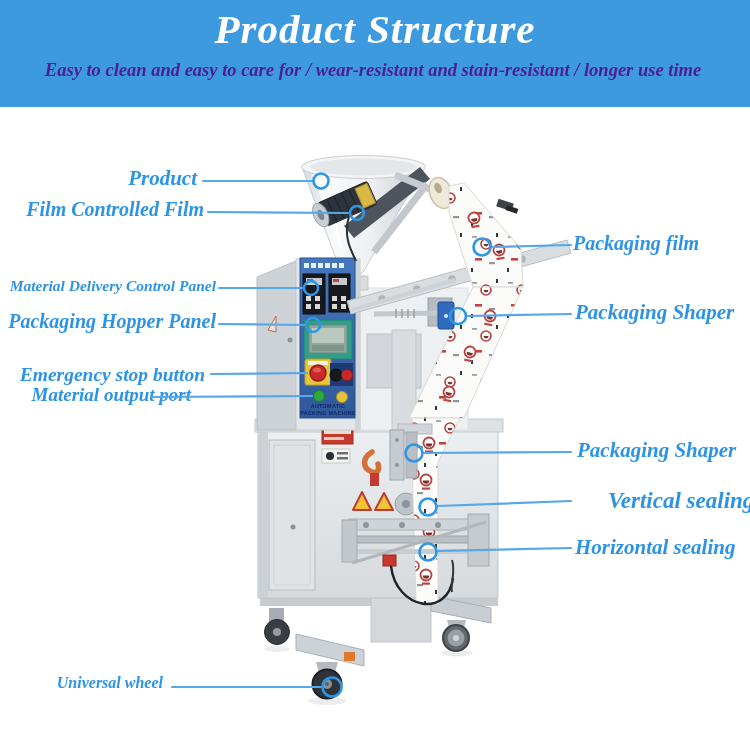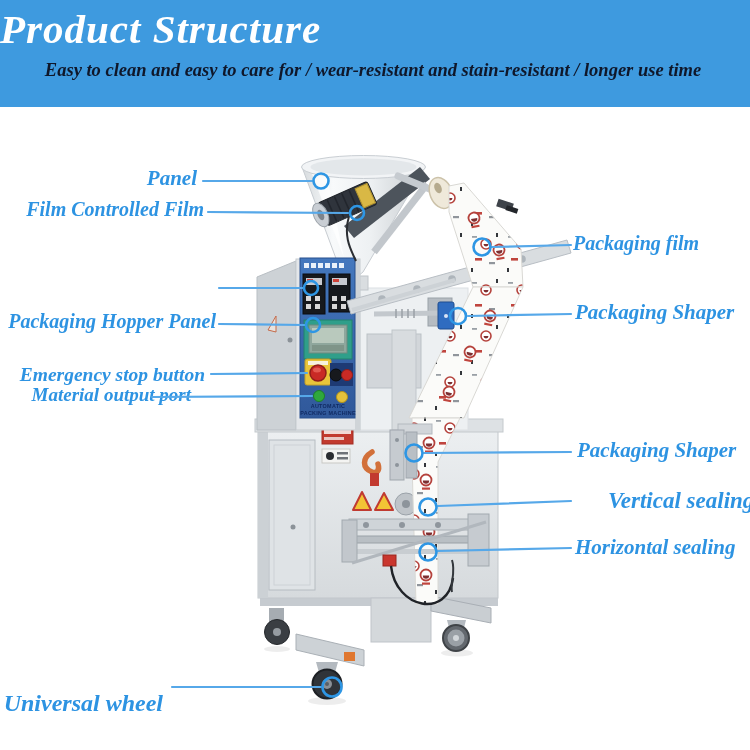--- a/index.html
+++ b/index.html
@@ -4,49 +4,50 @@
 <style>
   html,body{margin:0;padding:0;background:#fff;}
   .stage{
     position:relative;width:750px;height:750px;background:#ffffff;overflow:hidden;
     font-family:"Liberation Serif","DejaVu Serif",serif;
   }
   header.banner{
     position:absolute;left:0;top:0;width:750px;height:107px;background:#3E9ADF;z-index:3;
   }
   .title{
-    margin:0;padding-top:6px;color:#ffffff;
+    margin:0;padding-top:6px;text-align:center;color:#ffffff;
     font-size:41px;font-style:italic;font-weight:bold;letter-spacing:1px;line-height:1.15;
   }
   .subtitle{
-    margin:7px 4px 0 0;text-align:center;color:#0f172a;white-space:nowrap;
+    margin:7px 4px 0 0;text-align:center;color:#4c1d95;white-space:nowrap;
     font-size:18.5px;font-style:italic;font-weight:bold;letter-spacing:0px;
   }
   .co{
     position:absolute;color:#2D93E2;font-style:italic;font-weight:bold;
     white-space:nowrap;z-index:1;line-height:1.15;
   }
   svg.machine{position:absolute;left:0;top:0;z-index:2;pointer-events:none;}
 </style>
 </head>
 <body>
 
 <div class="stage">
 
   <header class="banner">
     <h1 class="title">Product Structure</h1>
     <p class="subtitle">Easy to clean and easy to care for / wear-resistant and stain-resistant / longer use time</p>
   </header>
 
-  <div class="co" style="right:553px;top:166px;font-size:21px">Panel</div>
+  <div class="co" style="right:553px;top:166px;font-size:21px">Product</div>
   <div class="co" style="right:546px;top:198px;font-size:20px">Film Controlled Film</div>
+  <div class="co" style="right:534px;top:277px;font-size:15.5px">Material Delivery Control Panel</div>
   <div class="co" style="right:534px;top:310px;font-size:20px">Packaging Hopper Panel</div>
   <div class="co" style="right:545px;top:364px;font-size:19.5px">Emergency stop button</div>
   <div class="co" style="right:559px;top:384px;font-size:19px">Material output port</div>
-  <div class="co" style="right:587px;top:690px;font-size:24px">Universal wheel</div>
+  <div class="co" style="right:587px;top:674px;font-size:16px">Universal wheel</div>
 
   <div class="co" style="left:573px;top:232px;font-size:20px">Packaging film</div>
   <div class="co" style="left:575px;top:300px;font-size:21px">Packaging Shaper</div>
   <div class="co" style="left:577px;top:438px;font-size:21px">Packaging Shaper</div>
   <div class="co" style="left:608px;top:488px;font-size:23px">Vertical sealing</div>
   <div class="co" style="left:575px;top:535px;font-size:21px">Horizontal sealing</div>
 
   <svg class="machine" width="750" height="750" viewBox="0 0 750 750">
     <defs>
       <linearGradient id="gCone" x1="0" y1="0" x2="1" y2="0">

